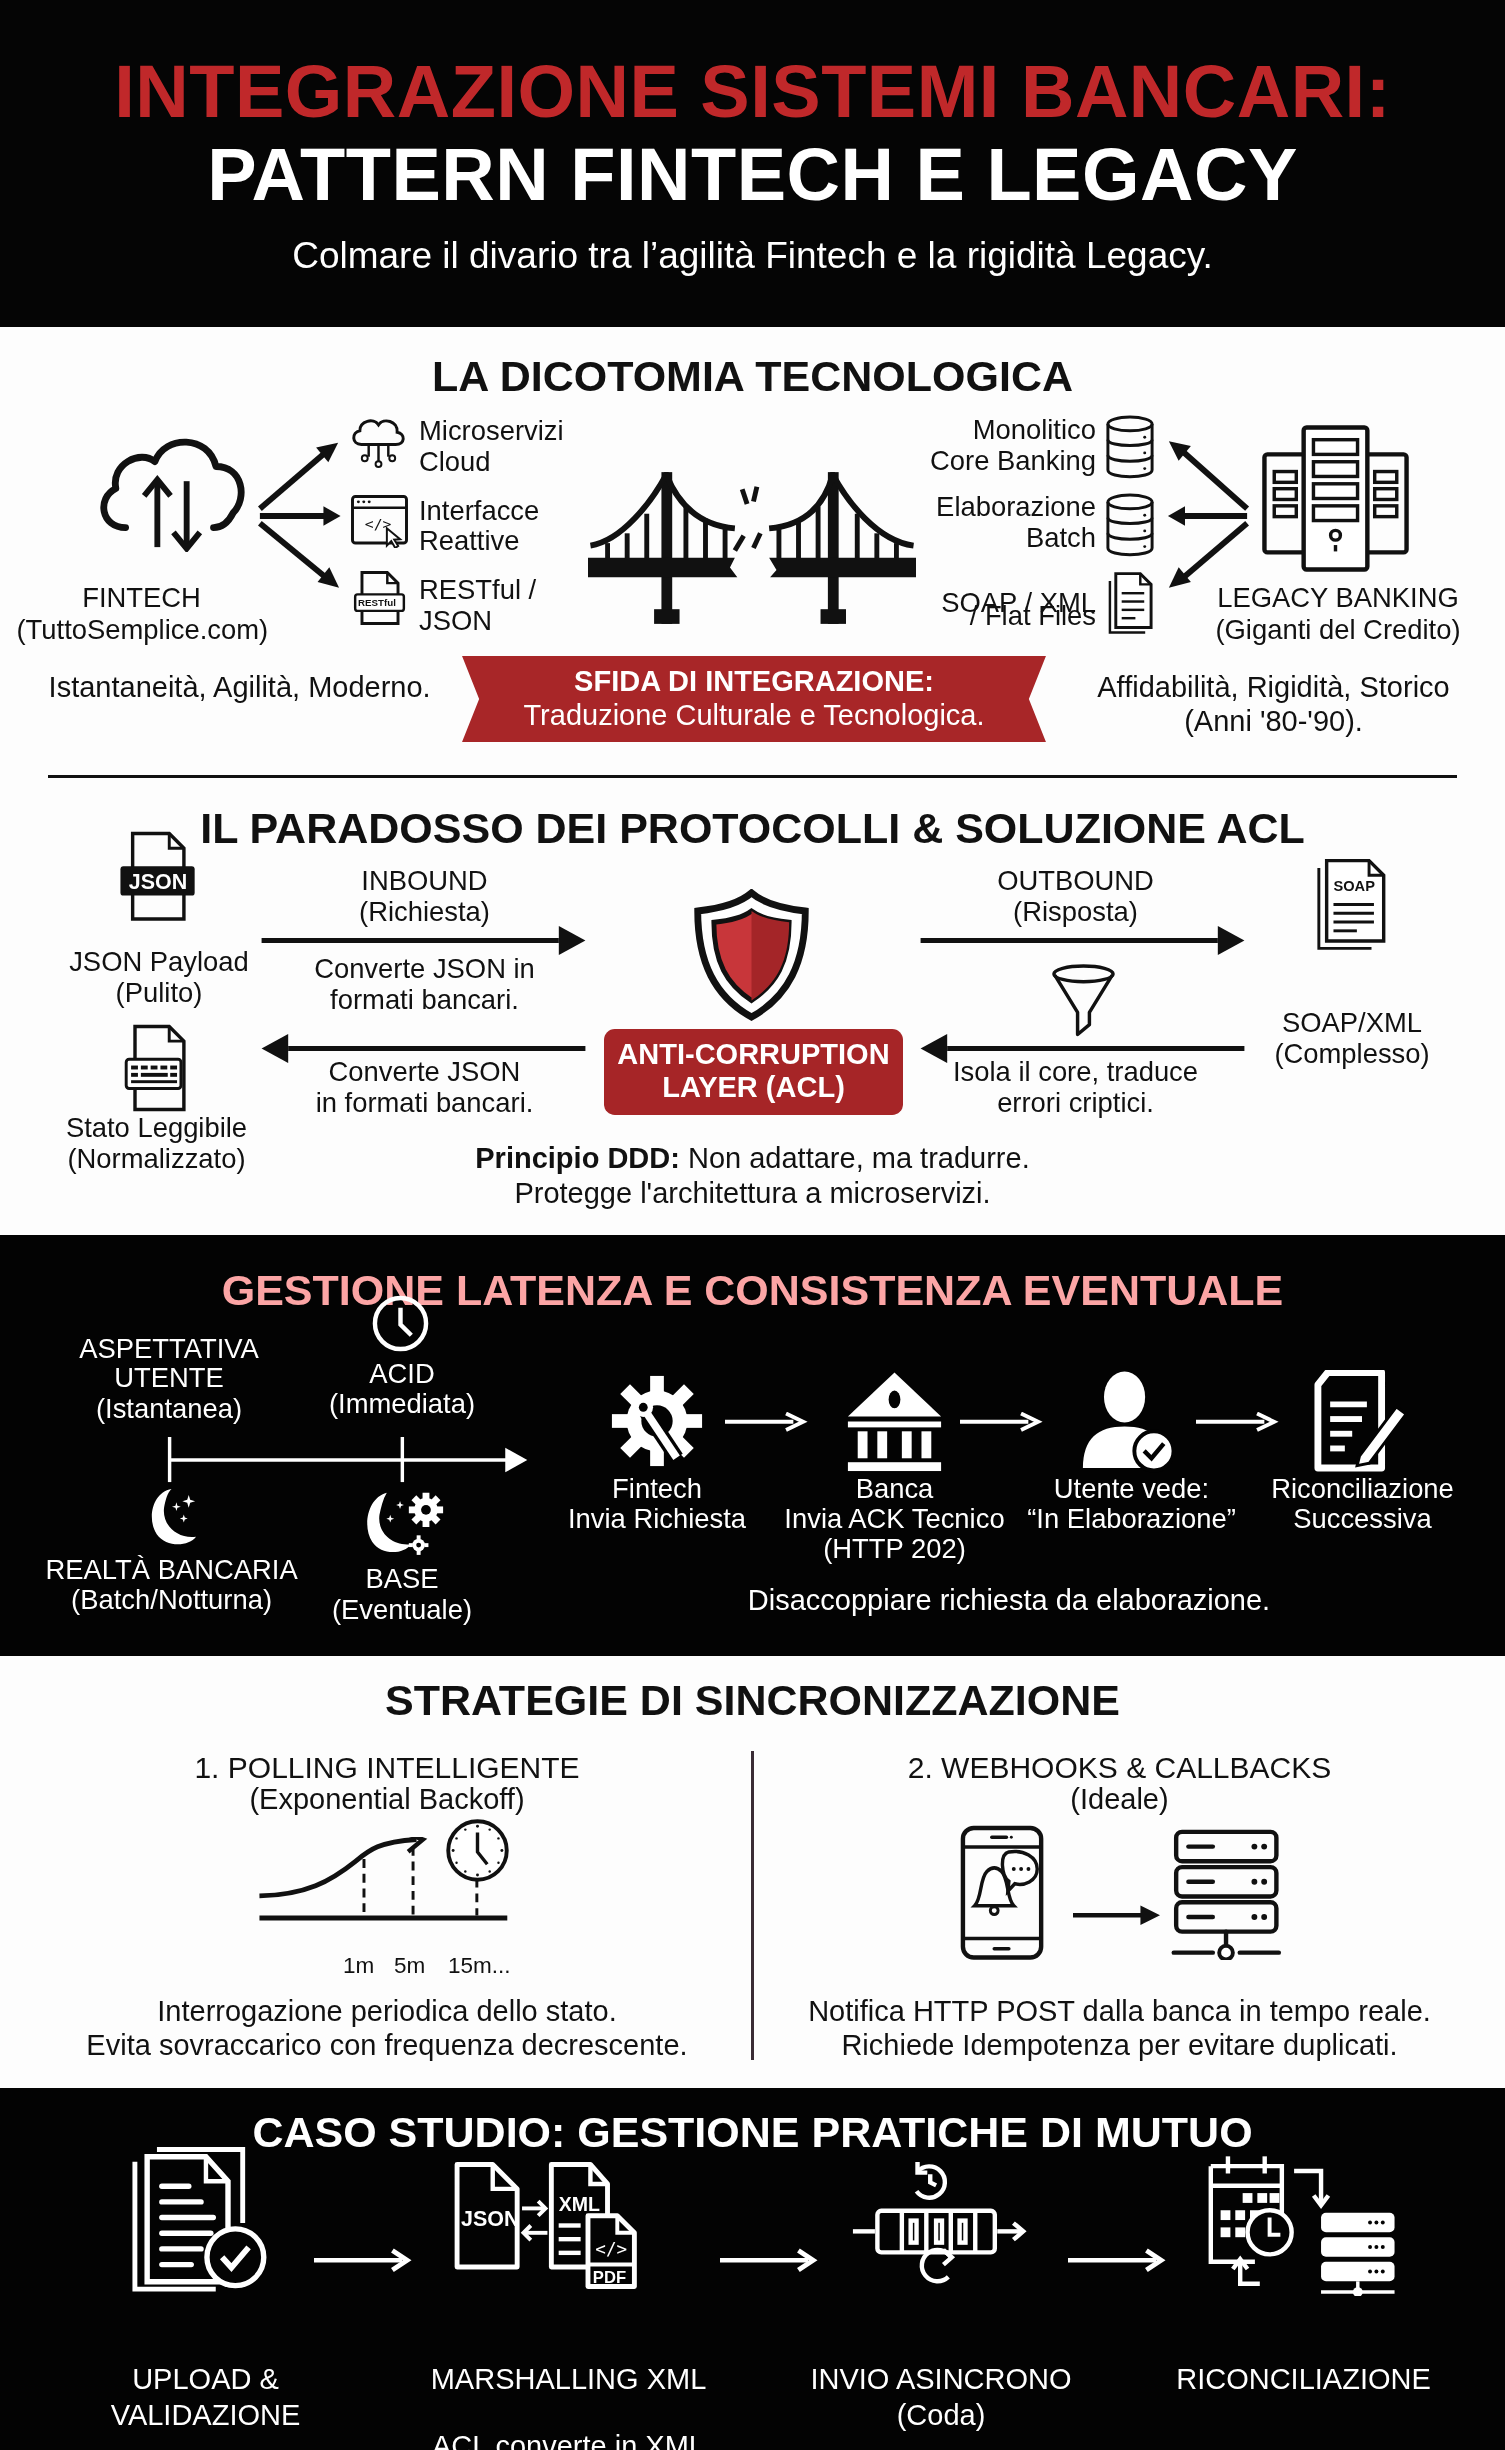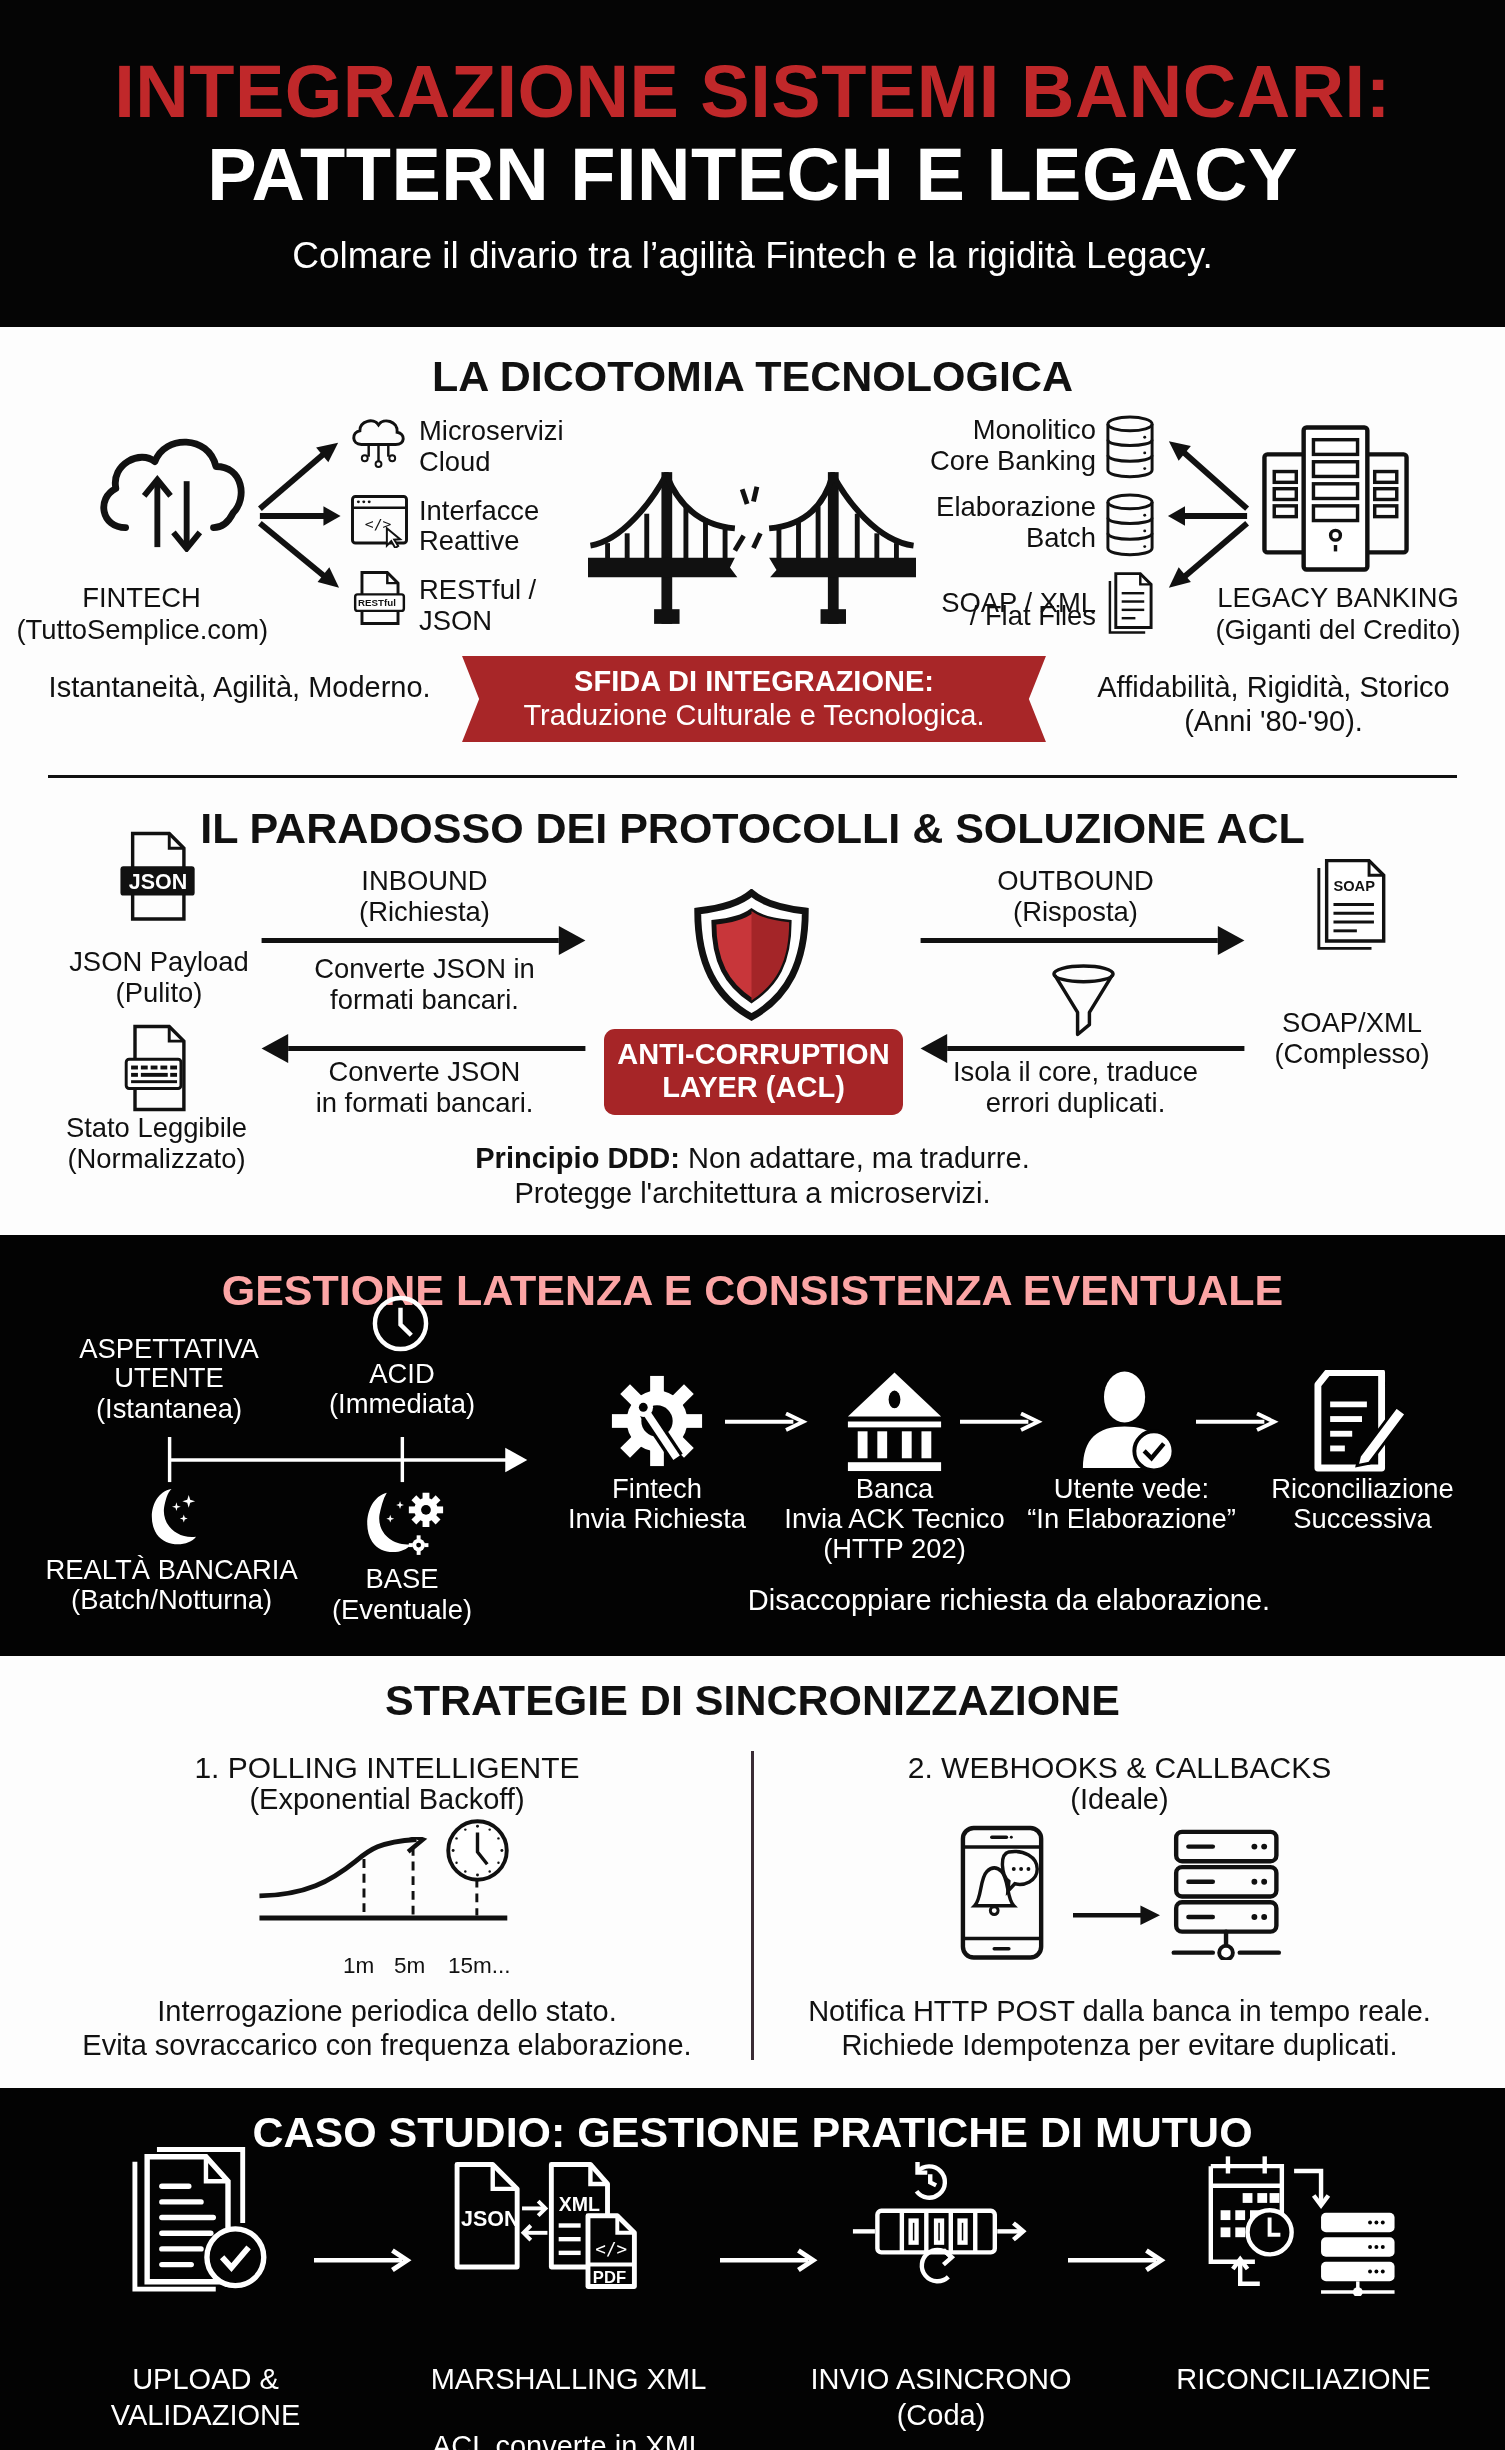--- a/index.html
+++ b/index.html
@@ -293,21 +293,21 @@
     <svg width="69" height="74" viewBox="0 0 140 150">
         <ellipse cx="70" cy="22" rx="60" ry="16" fill="none" stroke="#111" stroke-width="7"></ellipse>
         <path d="M12 25 L58 100 L58 145 L82 125 L82 100 L128 25" fill="none" stroke="#111" stroke-width="7" stroke-linejoin="round"></path>
       </svg>
   </div>
   <svg class="abs" style="left:916px;top:250px" width="333" height="29" viewBox="0 0 680 60">
       <line x1="60" y1="30" x2="675" y2="30" stroke="#111" stroke-width="10"></line>
       <polygon points="5,30 60,0 60,60" fill="#111"></polygon>
     </svg>
   <div class="abs center lbl" style="left:916px;top:272px;width:319px">Isola il core, traduce</div>
-  <div class="abs center lbl" style="left:916px;top:303px;width:319px">errori duplicati.</div>
+  <div class="abs center lbl" style="left:916px;top:303px;width:319px">errori criptici.</div>
 
   <div class="icon" style="left:1313px;top:74px">
     <svg width="78" height="93" viewBox="0 0 160 190">
         <path d="M12 20 L12 185 L120 185" fill="none" stroke="#111" stroke-width="6"></path>
         <path d="M28 5 L115 5 L145 35 L145 170 L28 170 Z" fill="#fff" stroke="#111" stroke-width="7"></path>
         <path d="M115 5 L115 35 L145 35" fill="none" stroke="#111" stroke-width="6"></path>
         <text x="42" y="68" font-size="30" font-weight="700" font-family="Liberation Sans, sans-serif" fill="#111">SOAP</text>
         <line x1="42" y1="95" x2="125" y2="95" stroke="#111" stroke-width="6"></line>
         <line x1="42" y1="113" x2="125" y2="113" stroke="#111" stroke-width="6"></line>
         <line x1="42" y1="131" x2="125" y2="131" stroke="#111" stroke-width="6"></line>
@@ -511,21 +511,21 @@
           <circle cx="27" cy="50" r="2.5"></circle>
           <circle cx="113" cy="100" r="2.5"></circle>
           <circle cx="27" cy="100" r="2.5"></circle>
         </g>
       </svg>
   </div>
   <div class="abs lbl" style="left:343px;top:294px;width:59px;font-size:22.5px">1m</div>
   <div class="abs lbl" style="left:394px;top:294px;width:59px;font-size:22.5px">5m</div>
   <div class="abs lbl" style="left:448px;top:294px;width:88px;font-size:22.5px">15m...</div>
   <div class="abs center txt" style="left:24.5px;top:338px;width:725px">Interrogazione periodica dello stato.</div>
-  <div class="abs center txt" style="left:24.5px;top:372px;width:725px">Evita sovraccarico con frequenza elaborazione.</div>
+  <div class="abs center txt" style="left:24.5px;top:372px;width:725px">Evita sovraccarico con frequenza decrescente.</div>
 
   <div class="abs center lbl-b" style="left:757px;top:96px;width:725px;font-size:30px">2. WEBHOOKS &amp; CALLBACKS</div>
   <div class="abs center lbl" style="left:757px;top:128px;width:725px;font-size:29px">(Ideale)</div>
   <div class="icon" style="left:960px;top:169px">
     <svg width="88" height="137" viewBox="0 0 180 280">
         <rect x="6" y="6" width="160" height="265" rx="22" fill="none" stroke="#111" stroke-width="9"></rect>
         <line x1="6" y1="45" x2="166" y2="45" stroke="#111" stroke-width="7"></line>
         <line x1="6" y1="232" x2="166" y2="232" stroke="#111" stroke-width="7"></line>
         <line x1="65" y1="25" x2="95" y2="25" stroke="#111" stroke-width="7" stroke-linecap="round"></line>
         <circle cx="105" cy="25" r="3" fill="#111"></circle>

